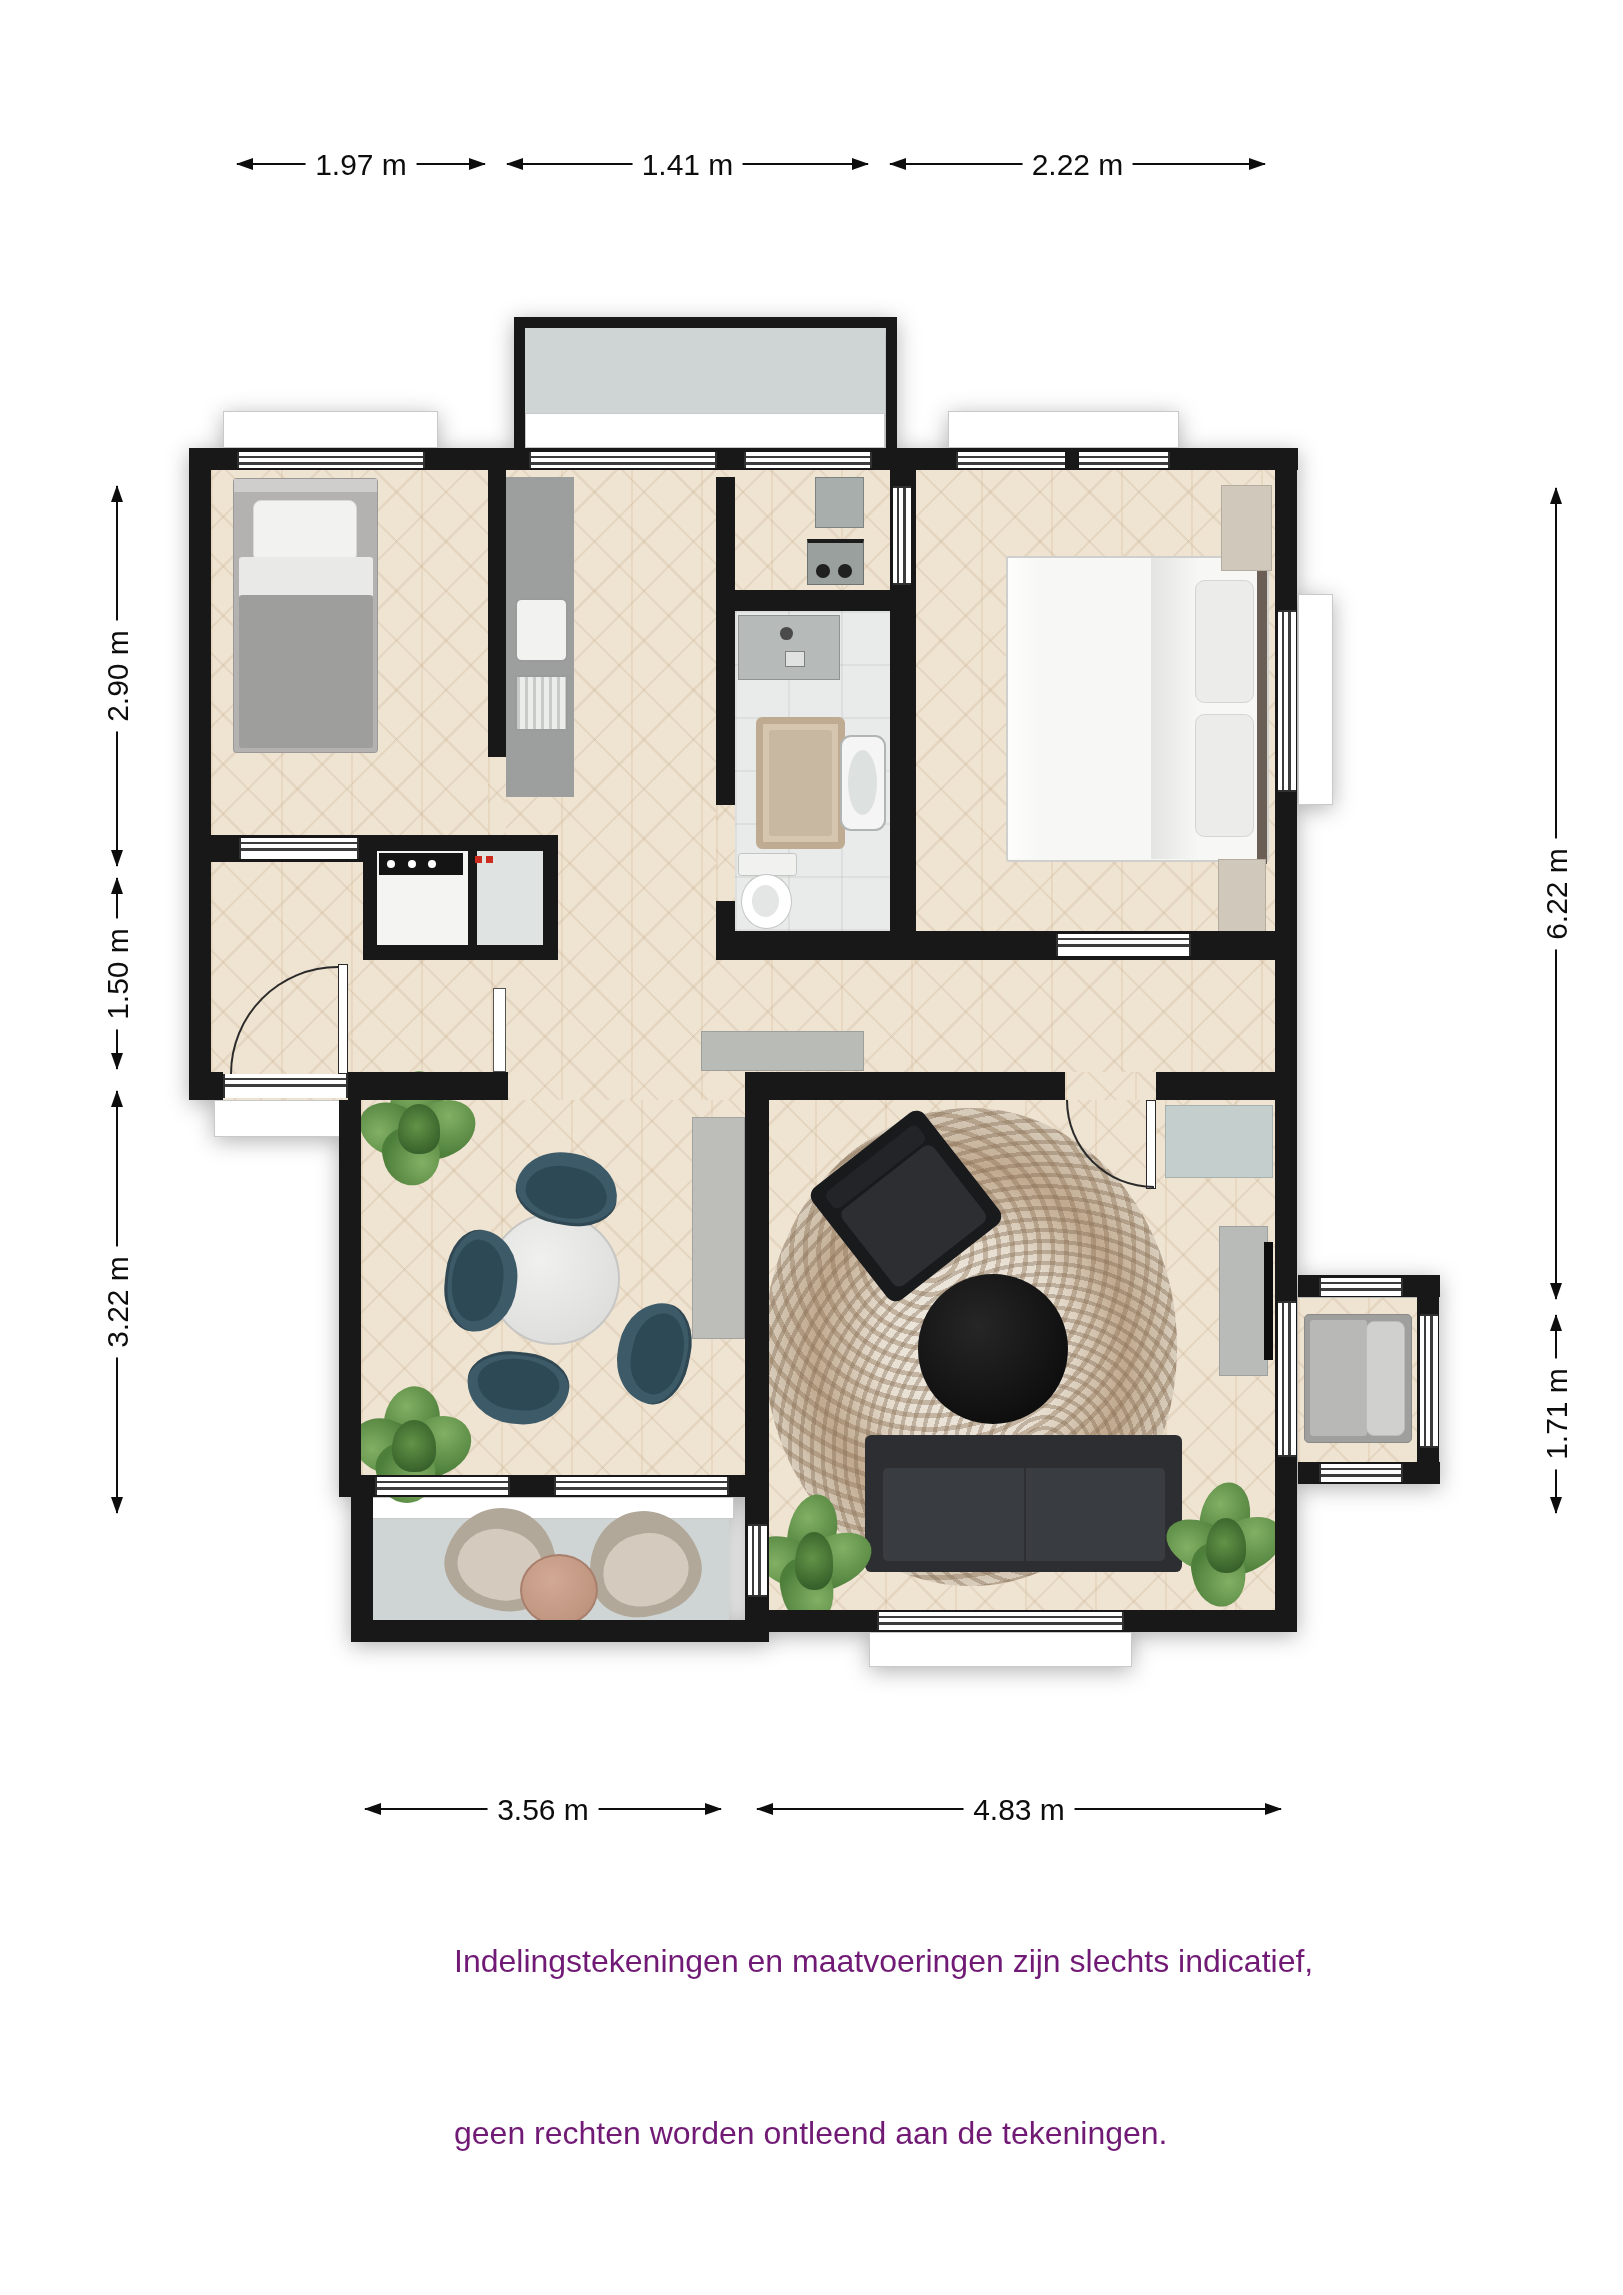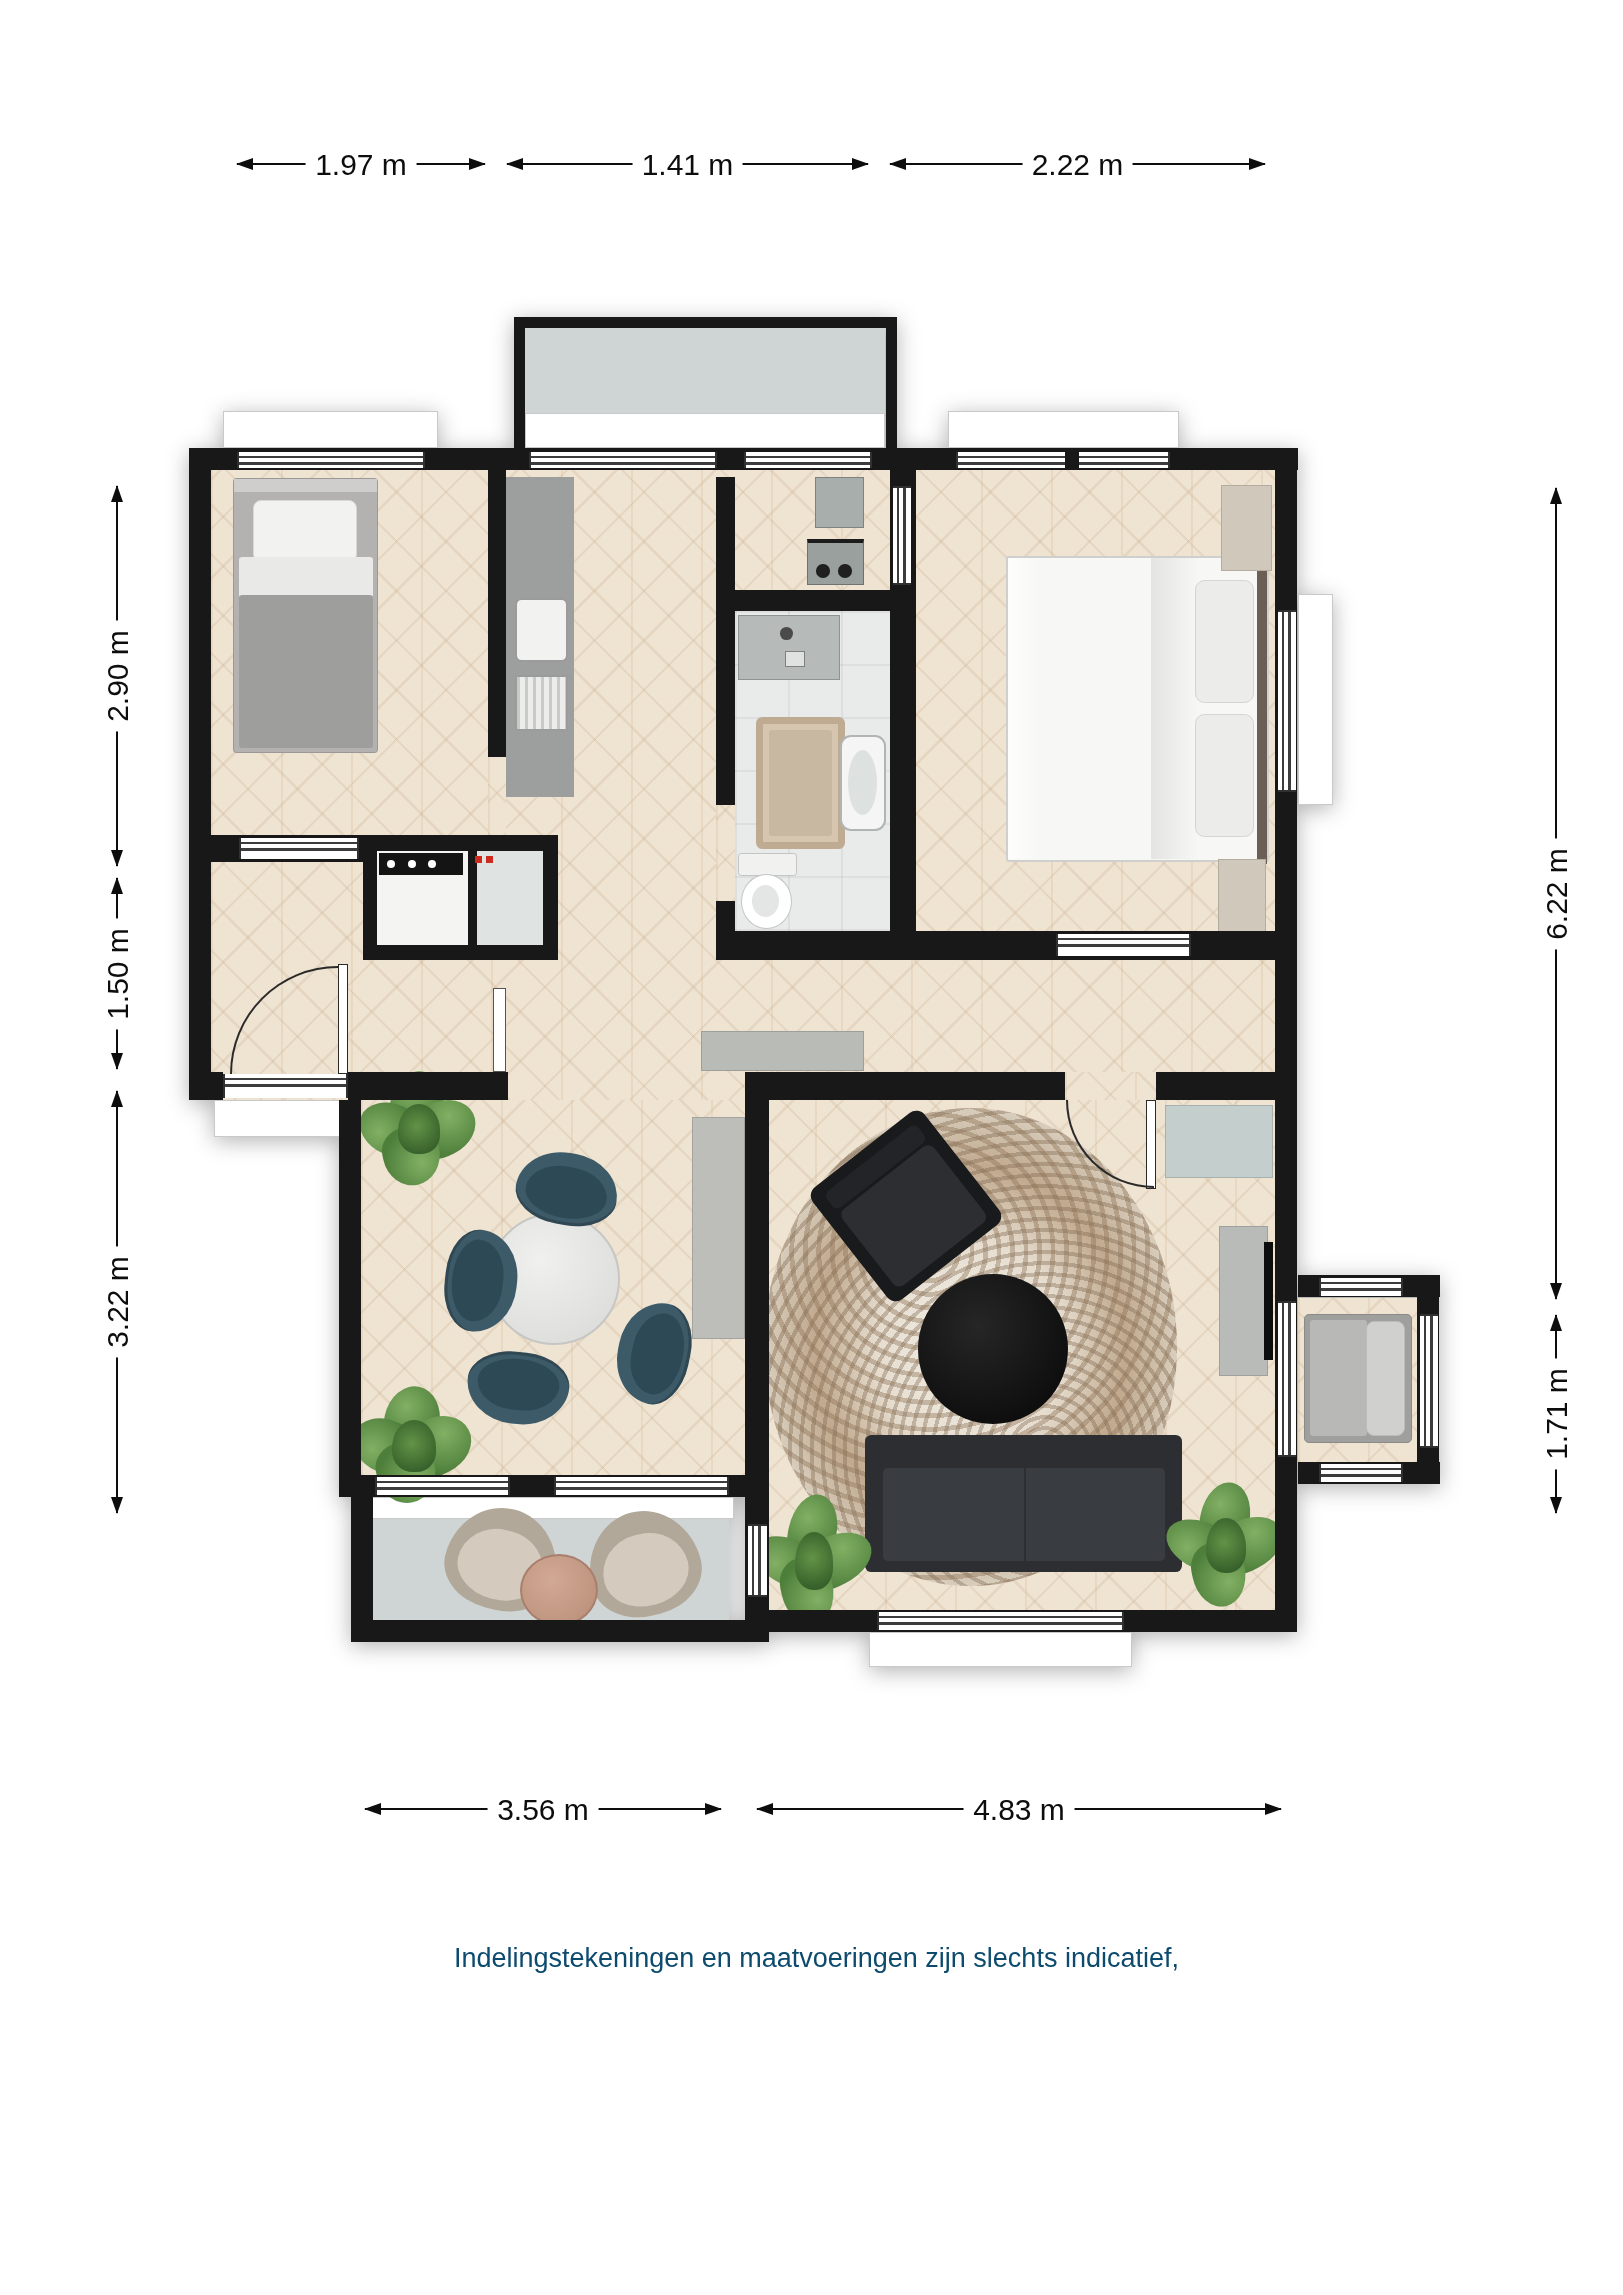--- a/index.html
+++ b/index.html
@@ -52,21 +52,21 @@
   .dimh::before{content:"";position:absolute;left:-0.8px;top:-7.2px;border-top:6.4px solid transparent;
     border-bottom:6.4px solid transparent;border-right:17.5px solid #0d0d0d;}
   .dimh::after{content:"";position:absolute;right:-0.8px;top:-7.2px;border-top:6.4px solid transparent;
     border-bottom:6.4px solid transparent;border-left:17.5px solid #0d0d0d;}
   .dimv{position:absolute;width:0;border-left:2.4px solid #0d0d0d;z-index:6;}
   .dimv::before{content:"";position:absolute;top:-0.8px;left:-7.2px;border-left:6.4px solid transparent;
     border-right:6.4px solid transparent;border-bottom:17.5px solid #0d0d0d;}
   .dimv::after{content:"";position:absolute;bottom:-0.8px;left:-7.2px;border-left:6.4px solid transparent;
     border-right:6.4px solid transparent;border-top:17.5px solid #0d0d0d;}
   .dimv .dim-label{left:0;top:50%;transform:translate(-50%,-50%) rotate(-90deg);}
-  .disc{position:absolute;font-size:27px;color:#0c4a6e;white-space:nowrap;z-index:6;}
+  .disc{position:absolute;font-size:32px;color:#701a75;white-space:nowrap;z-index:6;}
   #plan{position:absolute;left:0;top:0;width:100%;height:100%;
     filter:drop-shadow(0 4px 11px rgba(0,0,0,0.30));}
 </style>
 </head>
 <body>
 
 <div id="canvas">
 <div id="plan">
 
   <div class="el bfloor" style="left:525px;top:328px;width:360px;height:126px;"></div>
@@ -297,15 +297,16 @@
     </div>
 
   <div class="dimh" style="left:365px;top:1808px;width:356px;">
     <span class="dim-label">3.56 m</span>
     </div>
   <div class="dimh" style="left:757px;top:1808px;width:524px;">
     <span class="dim-label">4.83 m</span>
     </div>
 
   <div class="disc" style="left:454px;top:1943px;">Indelingstekeningen en maatvoeringen zijn slechts indicatief,</div>
+  <div class="disc" style="left:454px;top:2115px;">geen rechten worden ontleend aan de tekeningen.</div>
 
 </div>
 
 
 </body></html>

